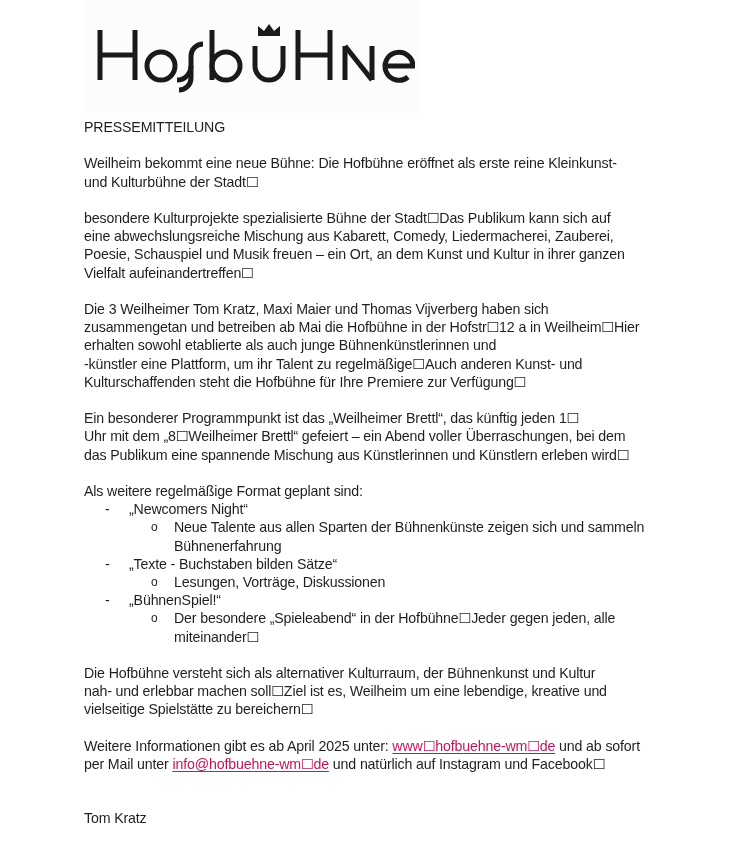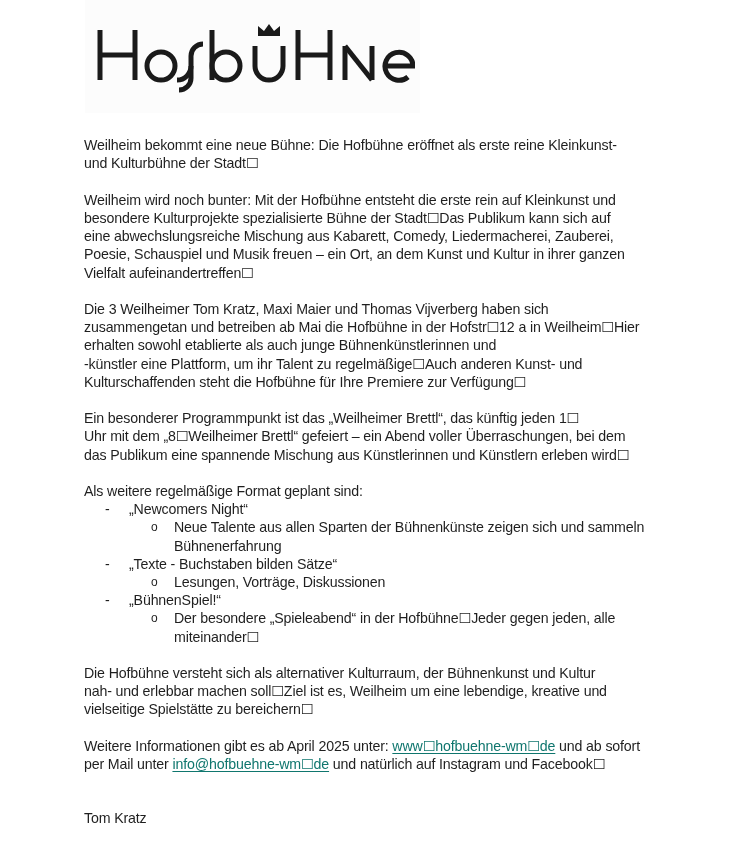--- a/index.html
+++ b/index.html
@@ -34,21 +34,21 @@
     .content {
       position: absolute;
       left: 84px;
       top: 118px;
       width: 575px;
     }
     .p { margin: 0; }
     .gap { height: 18.2px; }
     .line { display: block; white-space: nowrap; }
     .link {
-      color: #0f766e;
+      color: #be185d;
       text-decoration: underline;
       text-decoration-thickness: 1px;
       text-underline-offset: 2px;
       cursor: pointer;
     }
     .l1 {
       position: relative;
       padding-left: 45px;
       white-space: nowrap;
     }
@@ -101,30 +101,30 @@
       <path d="M291 44 L318 44 A14 14 0 1 0 313 55"></path>
     </g>
 
     <g fill="#1a1a1a">
       <path d="M163 14 L163 4 L169 9 L174 2 L179 9 L185 4 L185 14 Z"></path>
     </g>
   </svg>
 </div>
 
 <div class="content">
+  <p class="p">PRESSEMITTEILUNG</p>
   <div class="gap"></div>
 
   <p class="p">
     <span class="line">Weilheim bekommt eine neue Bühne: Die Hofbühne eröffnet als erste reine Kleinkunst-</span>
     <span class="line">und Kulturbühne der Stadt☐</span>
   </p>
   <div class="gap"></div>
 
   <p class="p">
-    <span class="line">Weilheim wird noch bunter: Mit der Hofbühne entsteht die erste rein auf Kleinkunst und</span>
     <span class="line">besondere Kulturprojekte spezialisierte Bühne der Stadt☐Das Publikum kann sich auf</span>
     <span class="line">eine abwechslungsreiche Mischung aus Kabarett, Comedy, Liedermacherei, Zauberei,</span>
     <span class="line">Poesie, Schauspiel und Musik freuen – ein Ort, an dem Kunst und Kultur in ihrer ganzen</span>
     <span class="line">Vielfalt aufeinandertreffen☐</span>
   </p>
   <div class="gap"></div>
 
   <p class="p">
     <span class="line">Die 3 Weilheimer Tom Kratz, Maxi Maier und Thomas Vijverberg haben sich</span>
     <span class="line">zusammengetan und betreiben ab Mai die Hofbühne in der Hofstr☐12 a in Weilheim☐Hier</span>

